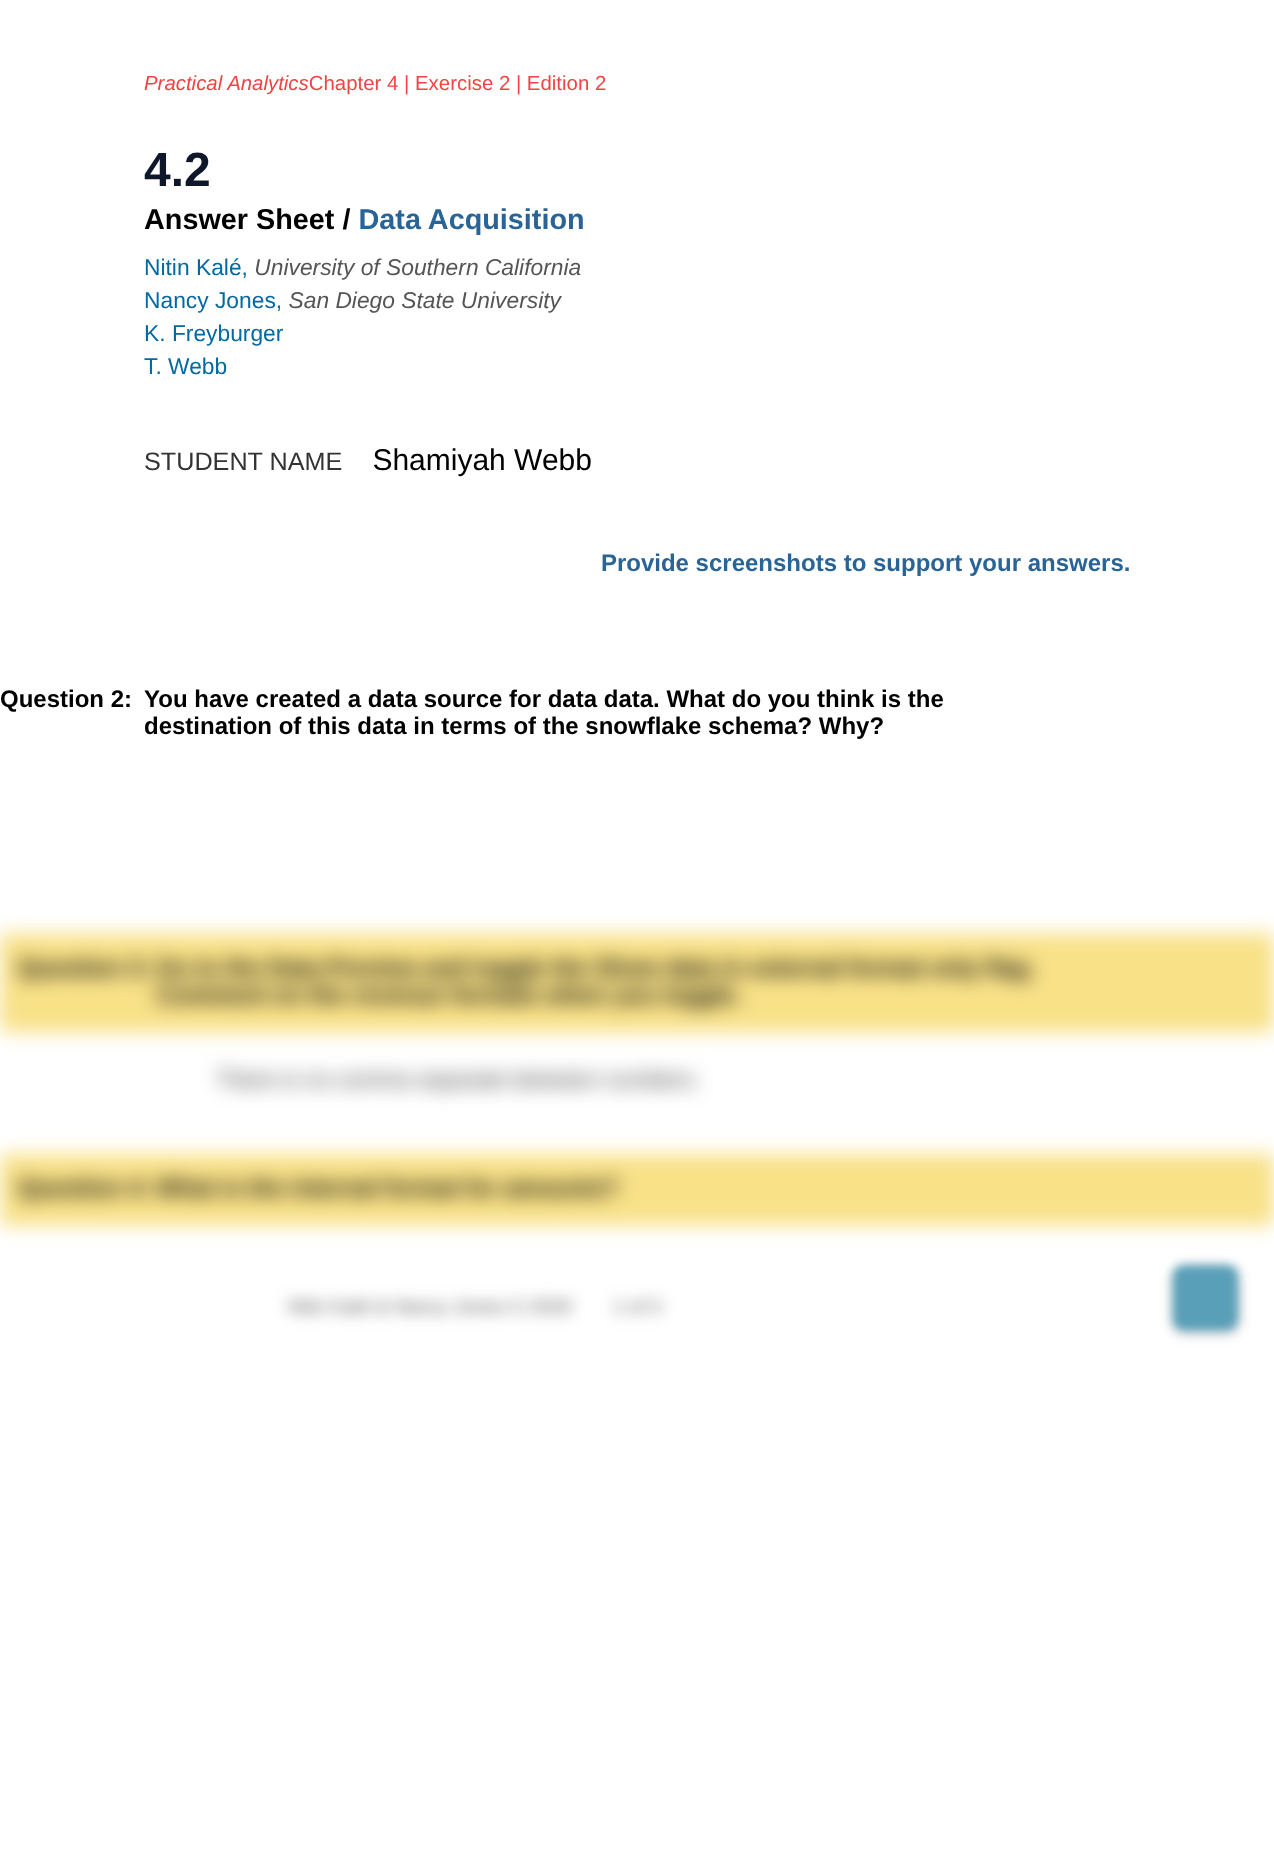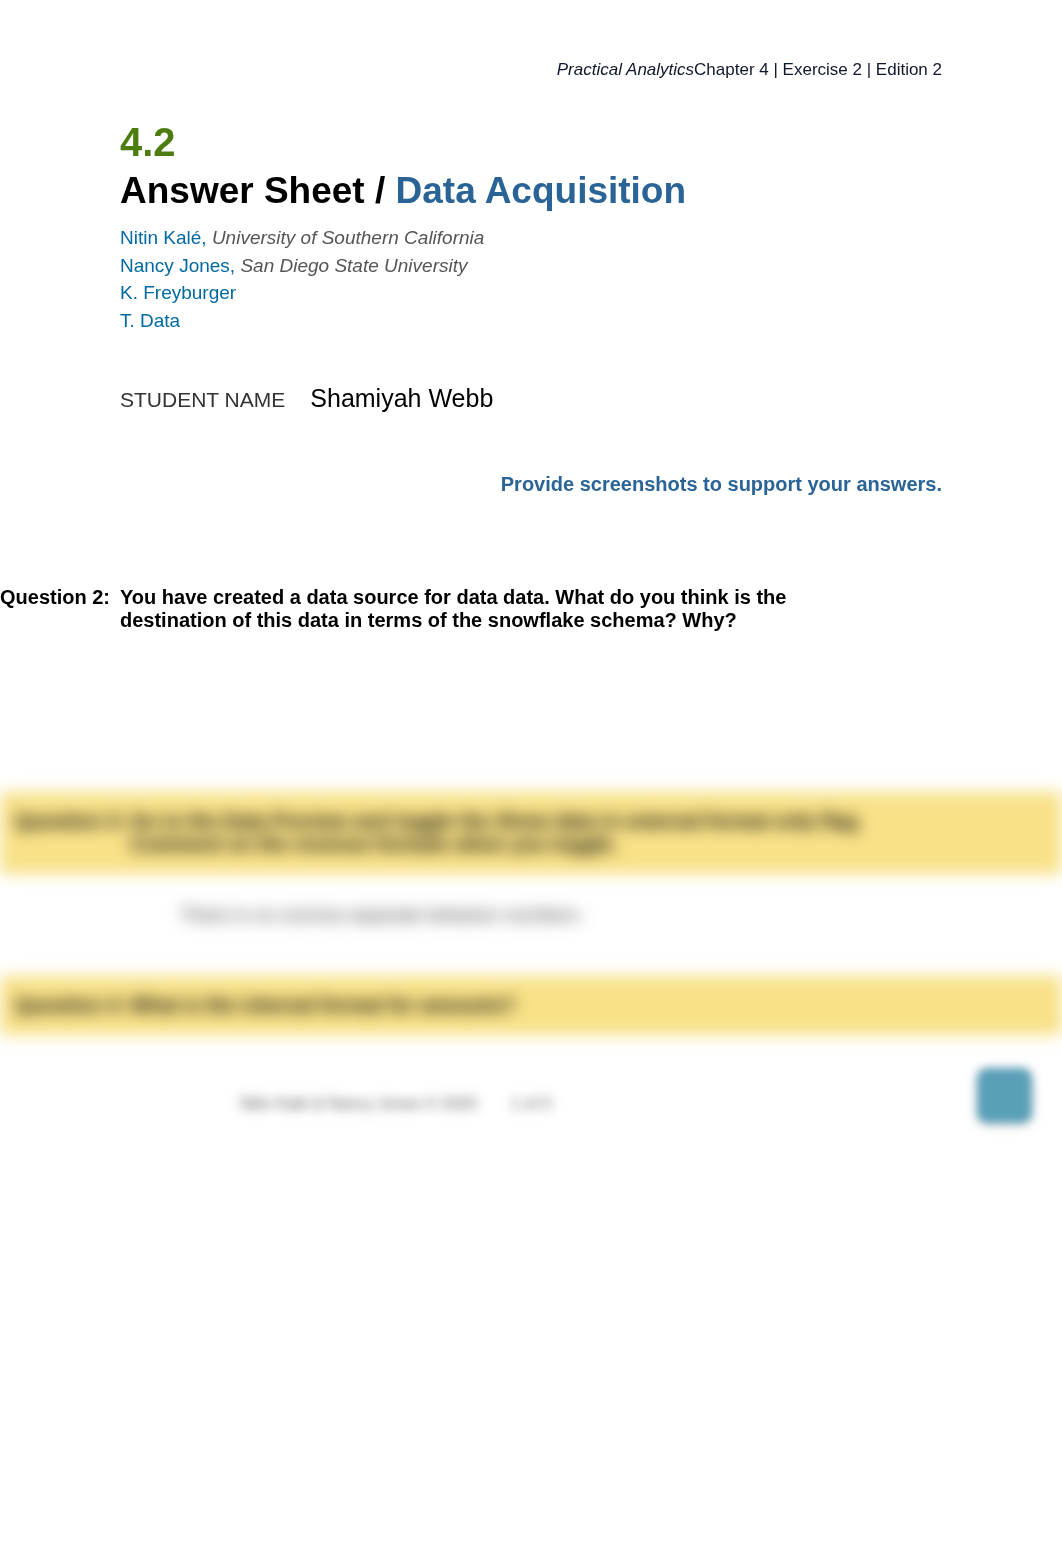--- a/index.html
+++ b/index.html
@@ -13,39 +13,39 @@
       width: 1062px;
       position: relative;
       color: #000;
     }
     .page {
       padding: 60px 120px 40px 120px;
       position: relative;
     }
     .header-row {
       display: flex;
-      justify-content: flex-end;
+      justify-content: flex-start;
       font-size: 17px;
-      color: #0f172a;
+      color: #ef4444;
       margin-bottom: 40px;
     }
     .header-left {
       font-style: italic;
     }
     .header-right {
       text-align: right;
     }
     .section-number {
       font-size: 40px;
       font-weight: bold;
-      color: #4d7c0f;
+      color: #0f172a;
       margin-bottom: 5px;
     }
     .title-line {
-      font-size: 37px;
+      font-size: 24px;
       font-weight: bold;
       margin-bottom: 12px;
     }
     .title-black {
       color: #000;
     }
     .title-blue {
       color: #2a6496;
     }
     .authors {
@@ -175,21 +175,21 @@
       <span class="author-affil">University of Southern California</span>
     </div>
     <div>
       <span class="author-name">Nancy Jones,</span>
       <span class="author-affil">San Diego State University</span>
     </div>
     <div>
       <span class="author-name">K. Freyburger</span>
     </div>
     <div>
-      <span class="author-name">T. Data</span>
+      <span class="author-name">T. Webb</span>
     </div>
   </div>
 
   <div class="student-row">
     <span class="student-label">STUDENT NAME</span>
     <span class="student-value">Shamiyah Webb</span>
   </div>
 
   <div class="instruction">Provide screenshots to support your answers.</div>
 

